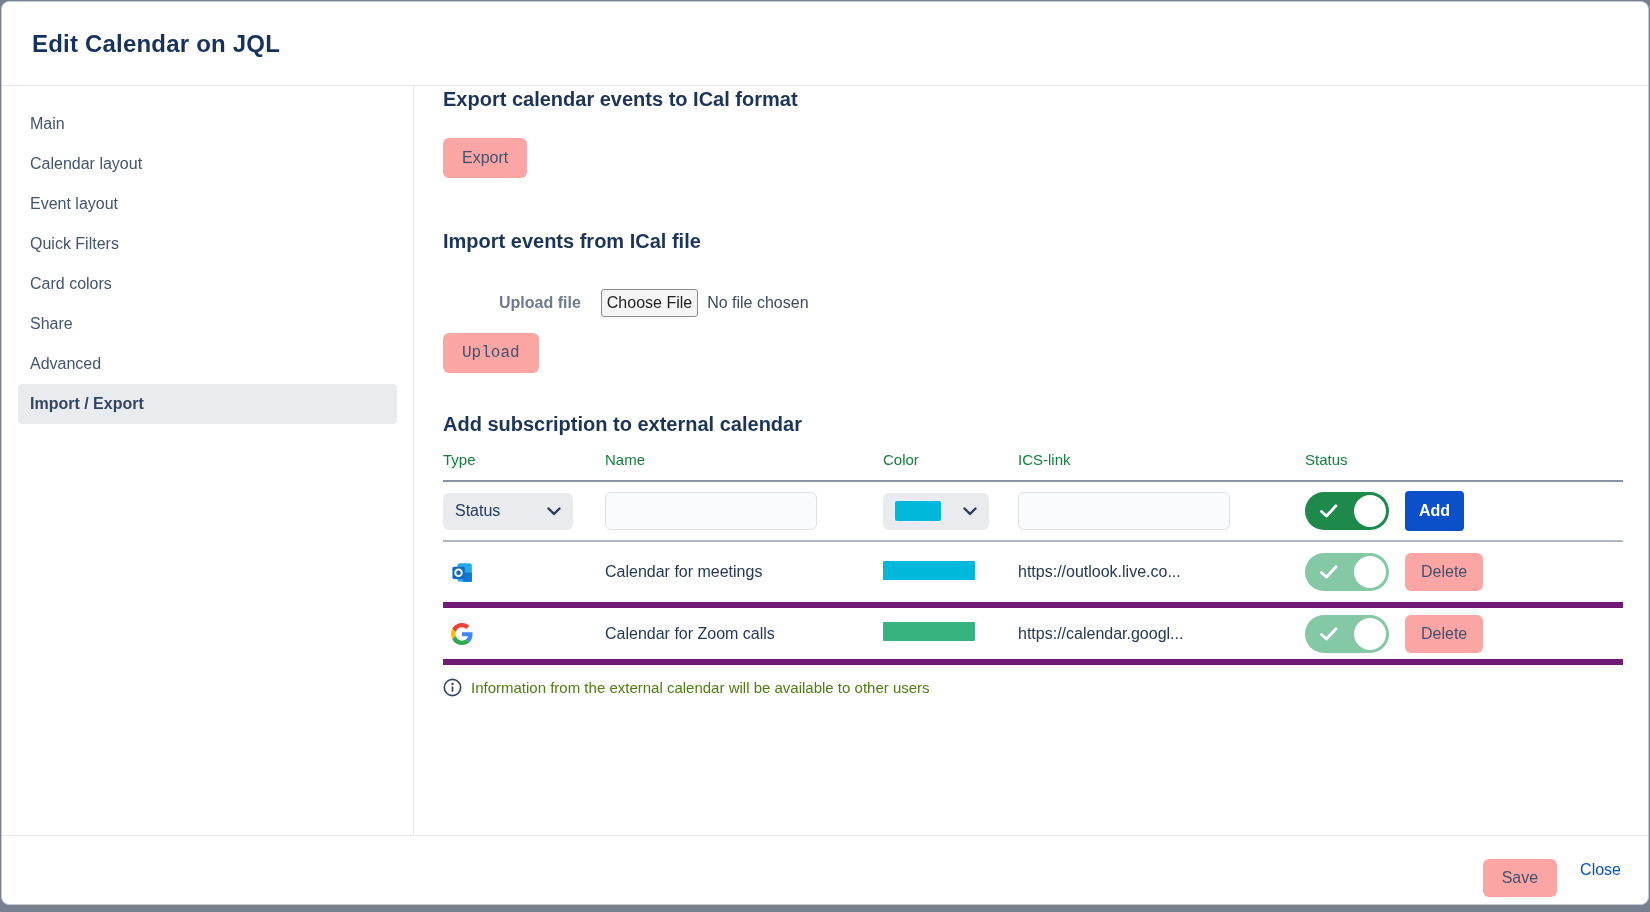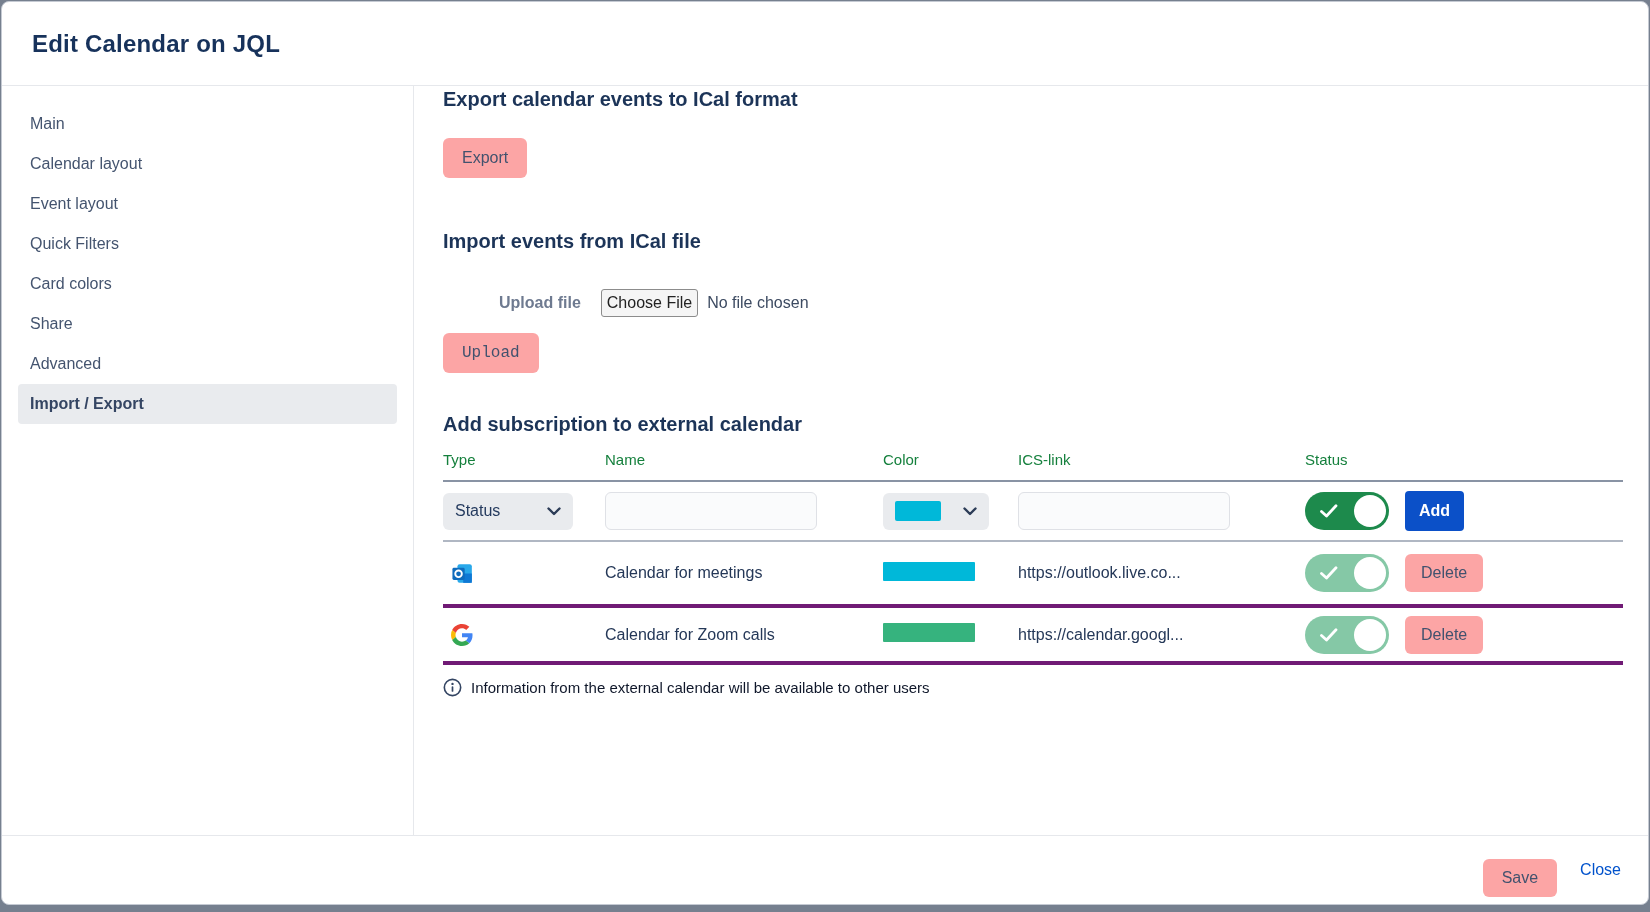--- a/index.html
+++ b/index.html
@@ -78,21 +78,21 @@
   .sub-table { margin-top:8px; width:1180px; }
   .trow {
     display:grid;
     grid-template-columns:162px 278px 135px 287px 100px 1fr;
     align-items:center;
   }
   .thead { height:37px; align-items:start; padding-top:6px;
            border-bottom:2px solid #8993a4; }
   .thead .th { font-size:15px; color:#15803d; }
   .row-add  { height:60px; border-bottom:2px solid #b0b7c3; }
-  .row-data { border-bottom:4px solid #701a75; }
+  .row-data { border-bottom:6px solid #701a75; }
   .row-1 { height:66px; }
   .row-2 { height:57px; }
 
   .sel {
     height:37px; width:130px;
     background:#e9ebee; border-radius:6px;
     display:flex; align-items:center;
     padding:0 12px; cursor:pointer;
     font-size:16px; color:#243a5e;
   }
@@ -127,21 +127,21 @@
     border:none; border-radius:4px; font-family:inherit;
     cursor:pointer;
   }
   .btn-delete { height:38px; padding:0 16px; }
 
   .cell-name, .cell-link { font-size:16px; color:#253858; }
   .colorbar { width:92px; height:19px; border-radius:1px; }
   .prov-icon { margin-left:8px; display:flex; width:24px; }
 
   .info-row { margin-top:13px; display:flex; align-items:center; gap:9px; }
-  .info-text { font-size:15px; color:#0f172a; }
+  .info-text { font-size:15px; color:#4d7c0f; }
 
   
   .dlg-footer {
     flex:0 0 69px; height:69px;
     border-top:1px solid #e6e8ec;
     display:flex; align-items:center; justify-content:flex-end;
     padding:0 27px; gap:23px;
   }
   .save-btn { height:38px;margin-top:16px; }
   .close-link { font-size:16px; color:#0052cc; text-decoration:none; cursor:pointer; }

